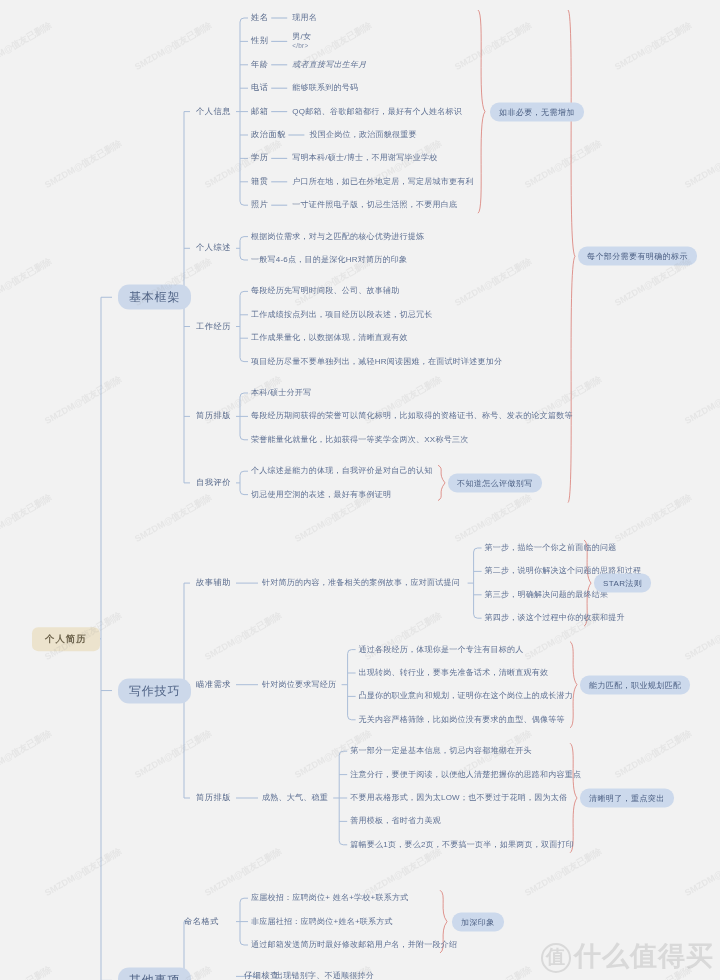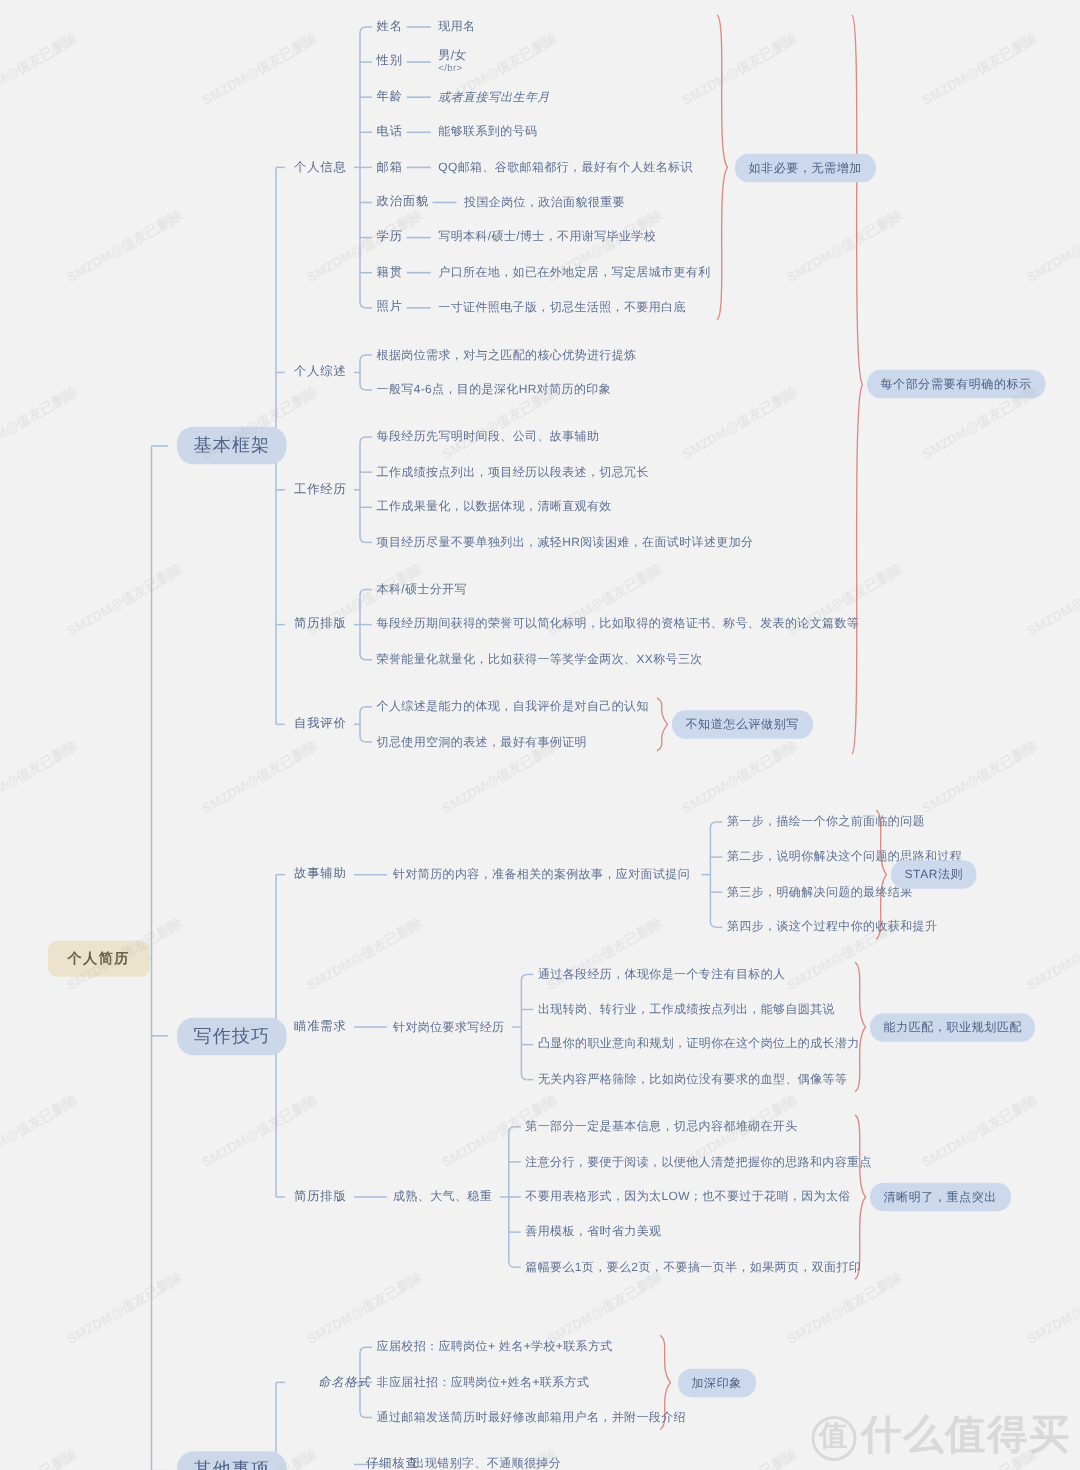--- a/index.html
+++ b/index.html
@@ -241,32 +241,32 @@
       <div class="node lvl1" style="left: 118px; top: 297.25px;">基本框架</div>
       <div class="node lvl2" style="left: 196px; top: 583.1px;">故事辅助</div>
       <div class="node leaf" style="left: 262px; top: 583.1px;">针对简历的内容，准备相关的案例故事，应对面试提问</div>
       <div class="node leaf" style="left: 484.6px; top: 548px;">第一步，描绘一个你之前面临的问题</div>
       <div class="node leaf" style="left: 484.6px; top: 571.4px;">第二步，说明你解决这个问题的思路和过程</div>
       <div class="node leaf" style="left: 484.6px; top: 594.8px;">第三步，明确解决问题的最终结果</div>
       <div class="node leaf" style="left: 484.6px; top: 618.2px;">第四步，谈这个过程中你的收获和提升</div>
       <div class="node lvl2" style="left: 196px; top: 684.7px;">瞄准需求</div>
       <div class="node leaf" style="left: 262px; top: 684.7px;">针对岗位要求写经历</div>
       <div class="node leaf" style="left: 358.6px; top: 649.6px;">通过各段经历，体现你是一个专注有目标的人</div>
-      <div class="node leaf" style="left: 358.6px; top: 673px;">出现转岗、转行业，工作成绩按点列出，能够自圆其说</div>
+      <div class="node leaf" style="left: 358.6px; top: 673px;">出现转岗、转行业，要事先准备话术，清晰直观有效</div>
       <div class="node leaf" style="left: 358.6px; top: 696.4px;">凸显你的职业意向和规划，证明你在这个岗位上的成长潜力</div>
       <div class="node leaf" style="left: 358.6px; top: 719.8px;">无关内容严格筛除，比如岗位没有要求的血型、偶像等等</div>
       <div class="node lvl2" style="left: 196px; top: 798px;">简历排版</div>
       <div class="node leaf" style="left: 262px; top: 798px;">成熟、大气、稳重</div>
       <div class="node leaf" style="left: 350.2px; top: 751.2px;">第一部分一定是基本信息，切忌内容都堆砌在开头</div>
       <div class="node leaf" style="left: 350.2px; top: 774.6px;">注意分行，要便于阅读，以便他人清楚把握你的思路和内容重点</div>
       <div class="node leaf" style="left: 350.2px; top: 798px;">不要用表格形式，因为太LOW；也不要过于花哨，因为太俗</div>
       <div class="node leaf" style="left: 350.2px; top: 821.4px;">善用模板，省时省力美观</div>
       <div class="node leaf" style="left: 350.2px; top: 844.8px;">篇幅要么1页，要么2页，不要搞一页半，如果两页，双面打印</div>
       <div class="node lvl1" style="left: 118px; top: 690.55px;">写作技巧</div>
-      <div class="node lvl2" style="left: 212px; top: 921.6px; font-style: italic;">命名格式</div>
+      <div class="node lvl2" style="left: 184px; top: 921.6px;">命名格式</div>
       <div class="node leaf" style="left: 251px; top: 898.2px;">应届校招：应聘岗位+ 姓名+学校+联系方式</div>
       <div class="node leaf" style="left: 251px; top: 921.6px;">非应届社招：应聘岗位+姓名+联系方式</div>
       <div class="node leaf" style="left: 251px; top: 945px;">通过邮箱发送简历时最好修改邮箱用户名，并附一段介绍</div>
       <div class="node lvl2" style="left: 196px; top: 976.4px; margin-left: 48px;">仔细核查</div>
       <div class="node leaf" style="left: 262px; top: 976.4px; padding-left: 13px;">出现错别字、不通顺很掉分</div>
       <div class="node lvl1" style="left: 118px; top: 980.4px;">其他事项</div>
       <div class="node root" style="left: 32px; top: 638.825px;">个人简历</div>
       <div class="annot" style="left: 490px; top: 111.6px;">如非必要，无需增加</div>
       <div class="annot" style="left: 578px; top: 256.3px;">每个部分需要有明确的标示</div>
       <div class="annot" style="left: 448px; top: 482.9px;">不知道怎么评做别写</div>

